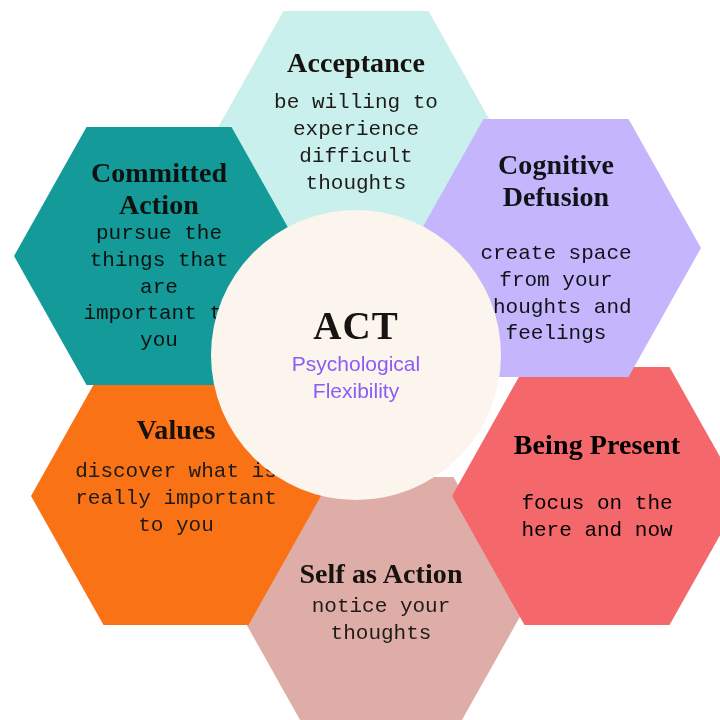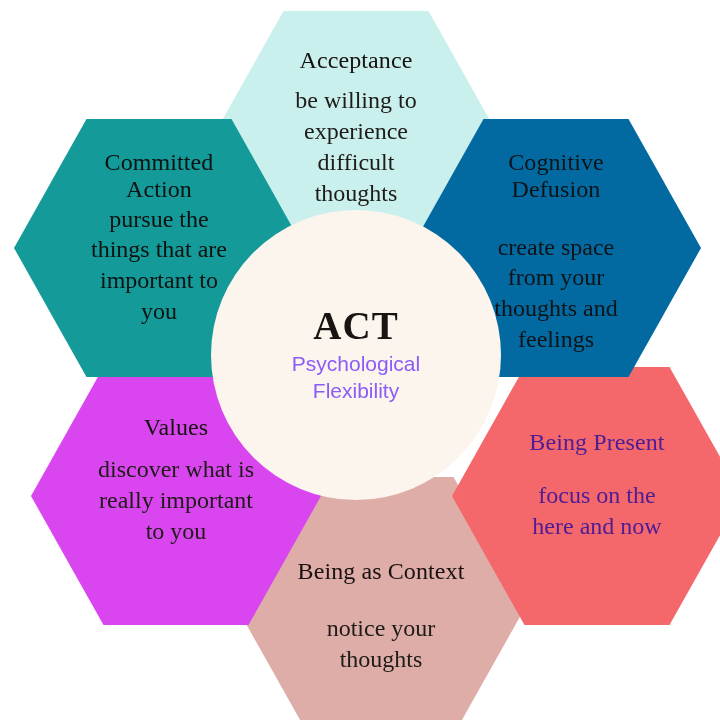--- a/index.html
+++ b/index.html
@@ -32,105 +32,105 @@
     box-sizing: border-box;
     display: flex;
     flex-direction: column;
     align-items: center;
     text-align: center;
     padding: 0 52px;
   }
 
   .hex-title {
     font-family: "Liberation Serif", serif;
-    font-weight: normal;
-    font-size: 24px;
+    font-weight: bold;
+    font-size: 28px;
     line-height: 1.14;
     color: #17120f;
     letter-spacing: 0.1px;
     white-space: pre-line;
   }
 
   .hex-desc {
-    font-family: Liberation Serif, serif;
-    font-size: 24px;
+    font-family: Liberation Mono, monospace;
+    font-size: 21px;
     line-height: 1.28;
     color: #1e1b18;
     white-space: pre-line;
   }
 
   
   
   .hex-acceptance {
     left: 211px;
     top: 11px;
     background: #c9f0ec;
     z-index: 2;
   }
   .hex-acceptance .hex-title { margin-top: 36px; }
   .hex-acceptance .hex-desc  { margin-top: 11px; }
 
   
   .hex-committed-action {
     left: 14px;
-    top: 119px;
+    top: 127px;
     background: #139a99;
     z-index: 3;
   }
   .hex-committed-action .hex-title { margin-top: 30px; }
   .hex-committed-action .hex-desc  { }
   .hex-committed-action .hex-title,
   .hex-committed-action .hex-desc { color: #0d1211; }
 
   
   .hex-cognitive-defusion {
     left: 411px;
     top: 119px;
-    background: #0369a1;
+    background: #c4b5fd;
     z-index: 3;
   }
   .hex-cognitive-defusion .hex-title { margin-top: 30px; }
   .hex-cognitive-defusion .hex-desc  { margin-top: 28px; }
   .hex-cognitive-defusion .hex-title,
   .hex-cognitive-defusion .hex-desc { color: #0e1417; }
 
   
   .hex-values {
     left: 31px;
     top: 367px;
-    background: #d946ef;
+    background: #f97316;
     z-index: 2;
     padding: 0 33px;
   }
   .hex-values .hex-title { margin-top: 47px; }
   .hex-values .hex-desc  { margin-top: 13px; }
 
   
   .hex-being-present {
     left: 452px;
     top: 367px;
     background: #f4676b;
     z-index: 2;
     padding: 0 28px;
   }
   .hex-being-present .hex-title { margin-top: 62px; }
-  .hex-being-present .hex-desc  { margin-top: 24px; }
+  .hex-being-present .hex-desc  { margin-top: 30px; }
   .hex-being-present .hex-title,
-  .hex-being-present .hex-desc { color: #4c1d95; }
+  .hex-being-present .hex-desc { color: #000000; }
 
   
   .hex-self-as-context {
     left: 236px;
     top: 477px;
     background: #dfada8;
     z-index: 1;
     padding: 0 30px;
   }
   .hex-self-as-context .hex-title { margin-top: 81px; }
-  .hex-self-as-context .hex-desc  { margin-top: 28px; }
+  .hex-self-as-context .hex-desc  { margin-top: 4px; }
 
   
   .center-circle {
     position: absolute;
     left: 211px;
     top: 210px;
     width: 290px;
     height: 290px;
     border-radius: 50%;
     background: #fcf5ee;
@@ -196,21 +196,21 @@
 to you</div>
   </div>
 
   <div class="hex hex-being-present">
     <div class="hex-title">Being Present</div>
     <div class="hex-desc">focus on the
 here and now</div>
   </div>
 
   <div class="hex hex-self-as-context">
-    <div class="hex-title">Being as Context</div>
+    <div class="hex-title">Self as Action</div>
     <div class="hex-desc">notice your
 thoughts</div>
   </div>
 
   <div class="center-circle">
     <div class="center-acronym">ACT</div>
     <div class="center-subtitle">Psychological
 Flexibility</div>
   </div>
 

